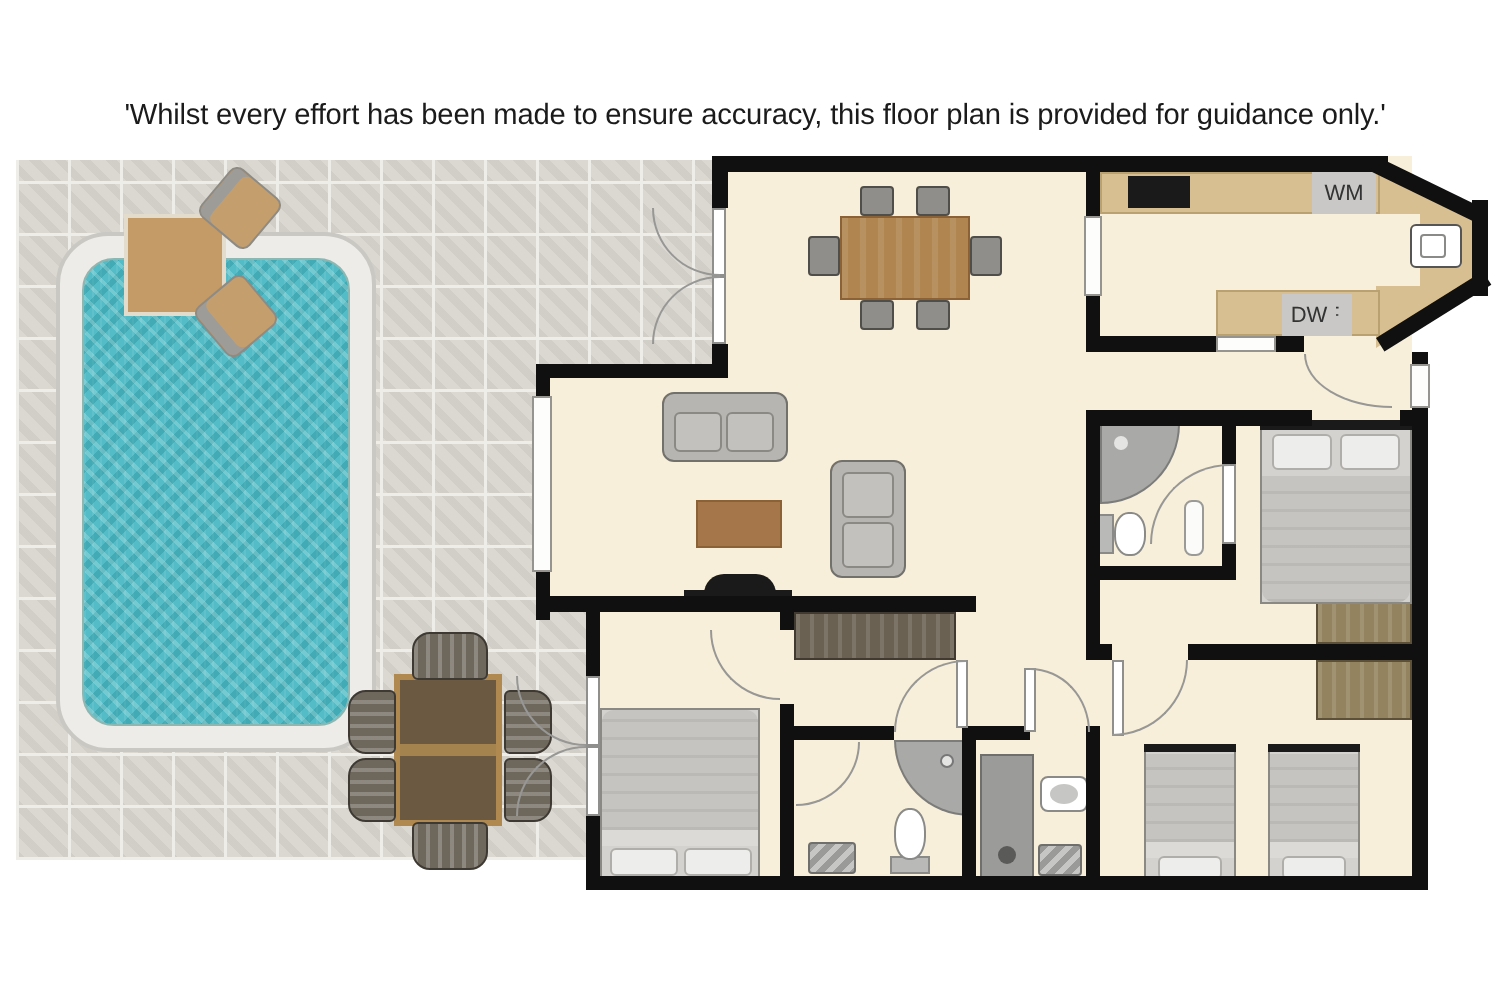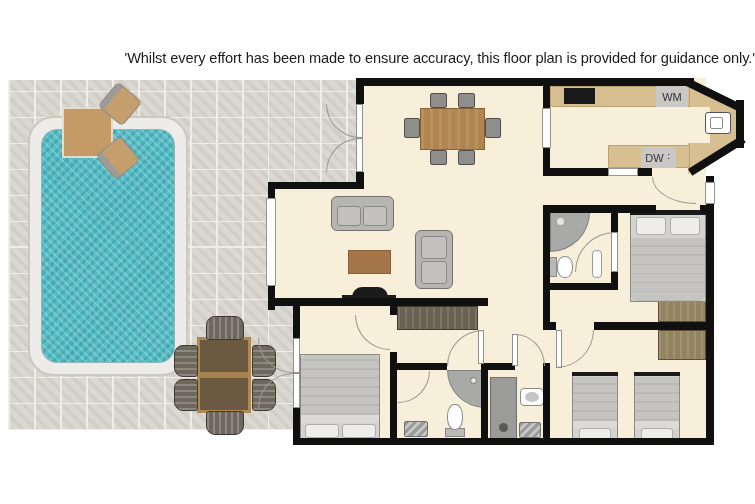--- a/index.html
+++ b/index.html
@@ -1,19 +1,19 @@
 <!DOCTYPE html>
 <html style="--wall: #101010; --floor: #f8efda; --tile: #dbd8d2; --tile_grout: #efede8; --counter: #d7bf92; --water: #53bcc6; --pool_edge: #edece8; --wood: #b08550; --dark_wood: #6b5a41; --furniture_gray: #b7b5b2; --bed_gray: #c6c4c1; --appliance: #c9c8c6; --fixture: #a9a9a7; --wardrobe_olive: #93845f; --wardrobe_dark: #6a6152;"><head>
 <meta charset="utf-8">
 <style>
   html,body{margin:0;padding:0;background:#fff;}
   .plan{position:relative;width:755px;height:504px;background:#ffffff;overflow:hidden;
         font-family:"Liberation Sans",sans-serif;}
   .ab{position:absolute;box-sizing:border-box;}
-  .disclaimer{position:absolute;left:0;top:50px;width:755px;text-align:right;
+  .disclaimer{position:absolute;left:0;top:50px;width:755px;text-align:center;
         font-size:14.6px;color:#1b1b1b;letter-spacing:-.1px;}
   
   .tile{background-color:var(--tile);
         background-image:
           repeating-linear-gradient(0deg, var(--tile_grout) 0 1.5px, transparent 1.5px 26px),
           repeating-linear-gradient(90deg, var(--tile_grout) 0 1.5px, transparent 1.5px 26px),
           repeating-linear-gradient(45deg, rgba(150,148,140,.14) 0 4px, transparent 4px 9px);}
   .cream{background:var(--floor);}
   .w{background:var(--wall);}
   .cnt{background:var(--counter);border:1px solid #b9a172;}

